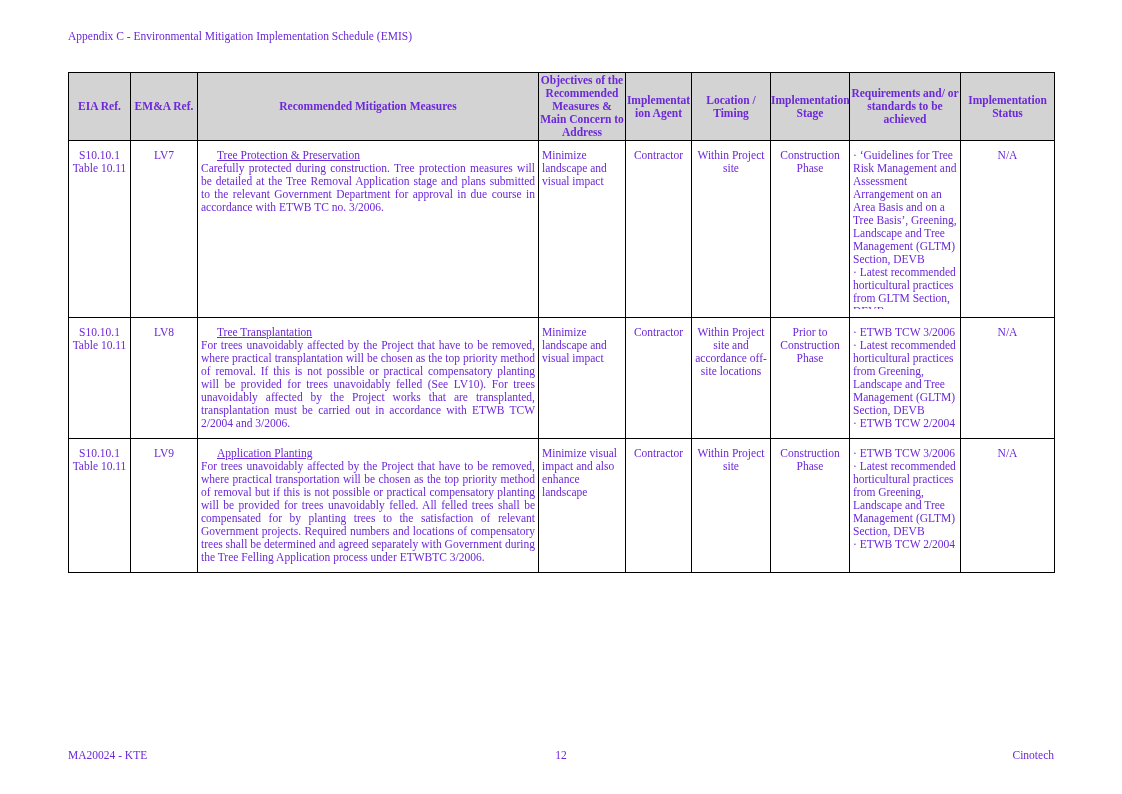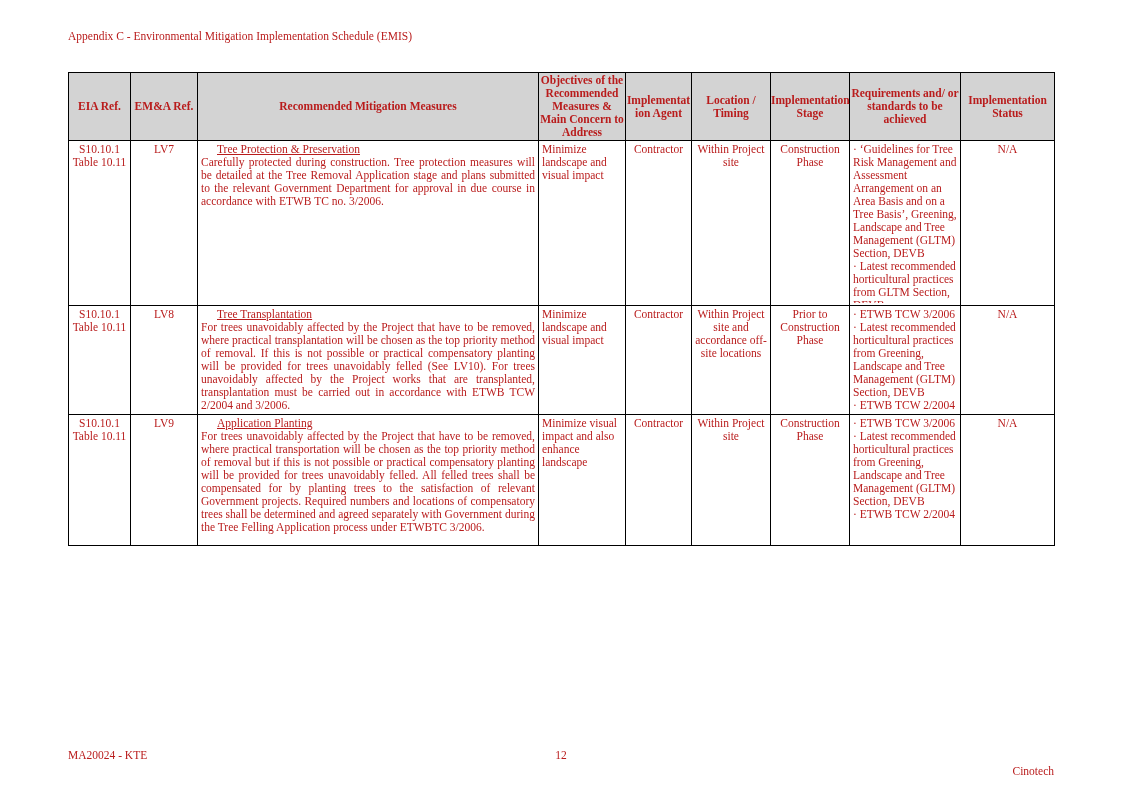--- a/index.html
+++ b/index.html
@@ -3,21 +3,21 @@
 <meta charset="utf-8">
 <style>
   html, body { margin: 0; padding: 0; background: #e8e8e8; }
   .page {
     position: relative;
     width: 1122px;
     height: 794px;
     margin: 0 auto;
     background: #ffffff;
     font-family: "Liberation Serif", serif;
-    color: #b91c1c;
+    color: #6d28d9;
     overflow: hidden;
   }
   .doc-header {
     position: absolute;
     left: 68px;
     top: 30px;
     font-size: 11.5px;
     line-height: 13px;
   }
   table.emis-table {
@@ -35,21 +35,21 @@
   }
   .emis-table th {
     background: #d3d3d3;
     font-weight: bold;
     text-align: center;
     vertical-align: middle;
     padding: 1px 0;
   }
   .emis-table td {
     vertical-align: top;
-    padding: 2px 3px;
+    padding: 8px 3px;
   }
   thead tr { height: 64px; }
   tr.r1 { height: 165px; }
   tr.r2 { height: 109px; }
   tr.r3 { height: 131px; }
   .center { text-align: center; }
   .pre { white-space: pre-line; }
   .m-title { text-decoration: underline; margin-left: 16px; }
   .m-body { text-align: justify; }
   .req-clip { max-height: 160px; overflow: hidden; }
@@ -57,21 +57,21 @@
   .doc-footer {
     position: absolute;
     left: 0;
     top: 749px;
     width: 100%;
     font-size: 11.5px;
     line-height: 13px;
   }
   .doc-footer .f-left  { position: absolute; left: 68px; top: 0; }
   .doc-footer .f-center{ position: absolute; left: 0; top: 0; width: 100%; text-align: center; }
-  .doc-footer .f-right { position: absolute; right: 68px; top: 16px; }
+  .doc-footer .f-right { position: absolute; right: 68px; top: 0; }
 </style>
 </head>
 <body>
 
 <div class="page">
 
   <div class="doc-header">Appendix C - Environmental Mitigation Implementation Schedule (EMIS)</div>
 
   <table class="emis-table">
     <colgroup>

